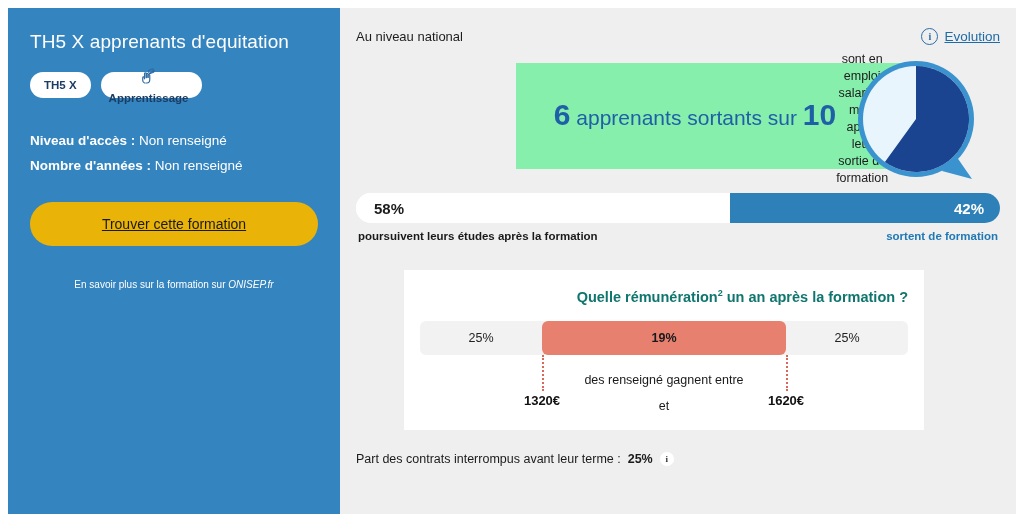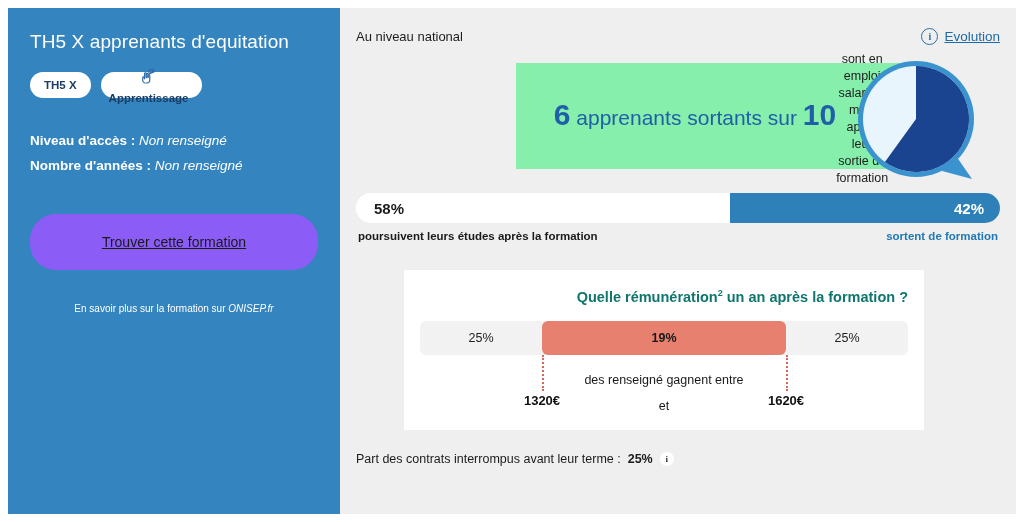--- a/index.html
+++ b/index.html
@@ -59,26 +59,26 @@
     display:block;
     flex:0 0 auto;
   }
   .side-info{
     color:#ffffff;
     font-size:13.5px;
     line-height:25px;
     margin-bottom:0;
   }
   .side-info b{font-weight:bold;}
-  .side-info .val{font-weight:400;font-style:italic;}
+  .side-info .val{font-weight:400;}
   .cta{
-    margin-top:36px;
-    background:#8b5cf6;
+    margin-top:24px;
+    background:#eab308;
     border-radius:26px;
-    height:56px;
+    height:44px;
     display:flex;
     align-items:center;
     justify-content:center;
     cursor:pointer;
   }
   .cta span{
     font-size:14px;
     color:#1a1a1a;
     text-decoration:underline;
   }

